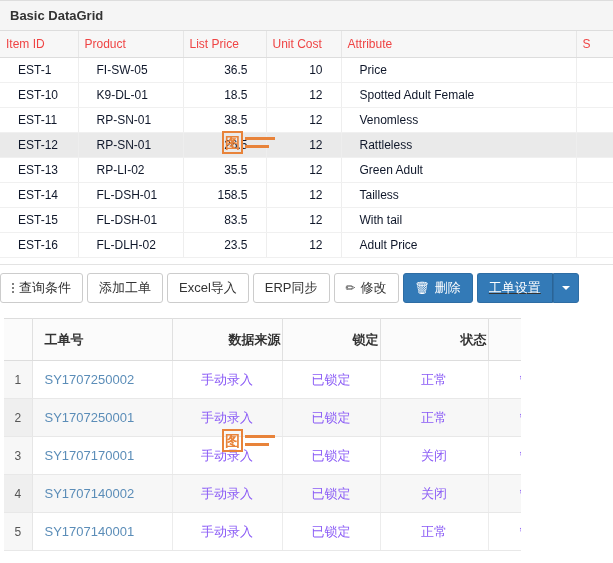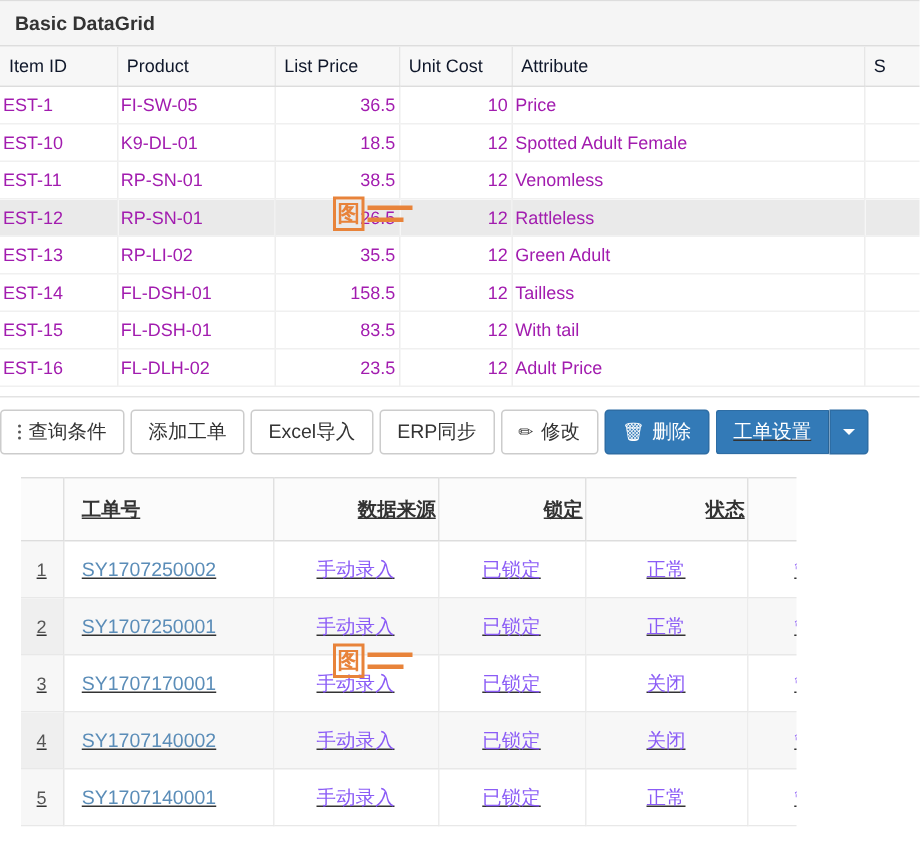--- a/index.html
+++ b/index.html
@@ -45,36 +45,36 @@
   }
   table.dg {
     border-collapse: collapse;
     table-layout: fixed;
     width: 640px;
     font-size: 12px;
   }
   table.dg th {
     height: 26px;
     background: #f7f7f7;
-    color: #0f172a;
+    color: #ef4444;
     font-weight: normal;
     text-align: left;
     padding: 0 6px;
     border-right: 1px solid #e6e6e6;
     border-bottom: 1px solid #ddd;
     box-sizing: border-box;
     white-space: nowrap;
     overflow: hidden;
   }
   table.dg td {
     height: 25px;
-    padding: 0 2px;
+    padding: 0 18px;
     border-right: 1px solid #eeeeee;
     border-bottom: 1px solid #f0f0f0;
-    color: #a21caf;
+    color: #0f172a;
     box-sizing: border-box;
     white-space: nowrap;
     overflow: hidden;
     margin-left: 12px;
   }
   table.dg tr.selected td {
     background: #eaeaea;
   }
   .num { text-align: right; }
 
@@ -158,25 +158,24 @@
     display: inline-block;
     width: 0; height: 0;
     border-left: 4px solid transparent;
     border-right: 4px solid transparent;
     border-top: 4px solid #ffffff;
   }
 
   
   .grid2-wrap {
     position: absolute;
-    left: 14px;
+    left: 4px;
     top: 318px;
     width: 517px;
     overflow: hidden;
-    text-decoration: underline;
   }
   table.wo {
     border-collapse: collapse;
     table-layout: fixed;
     width: 660px;
     font-size: 13px;
   }
   table.wo th {
     height: 42px;
     background: #fbfbfb;

